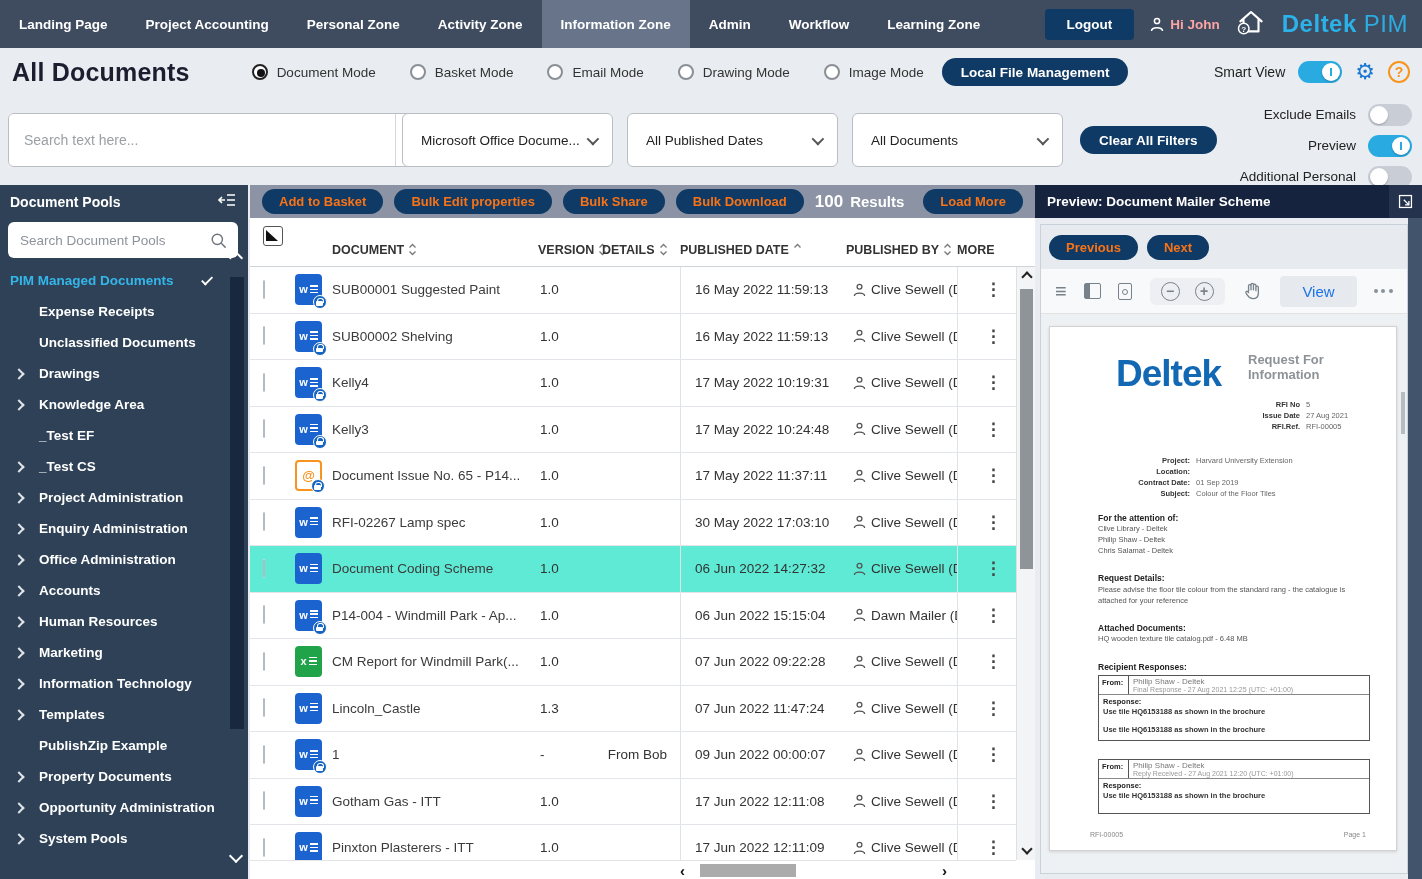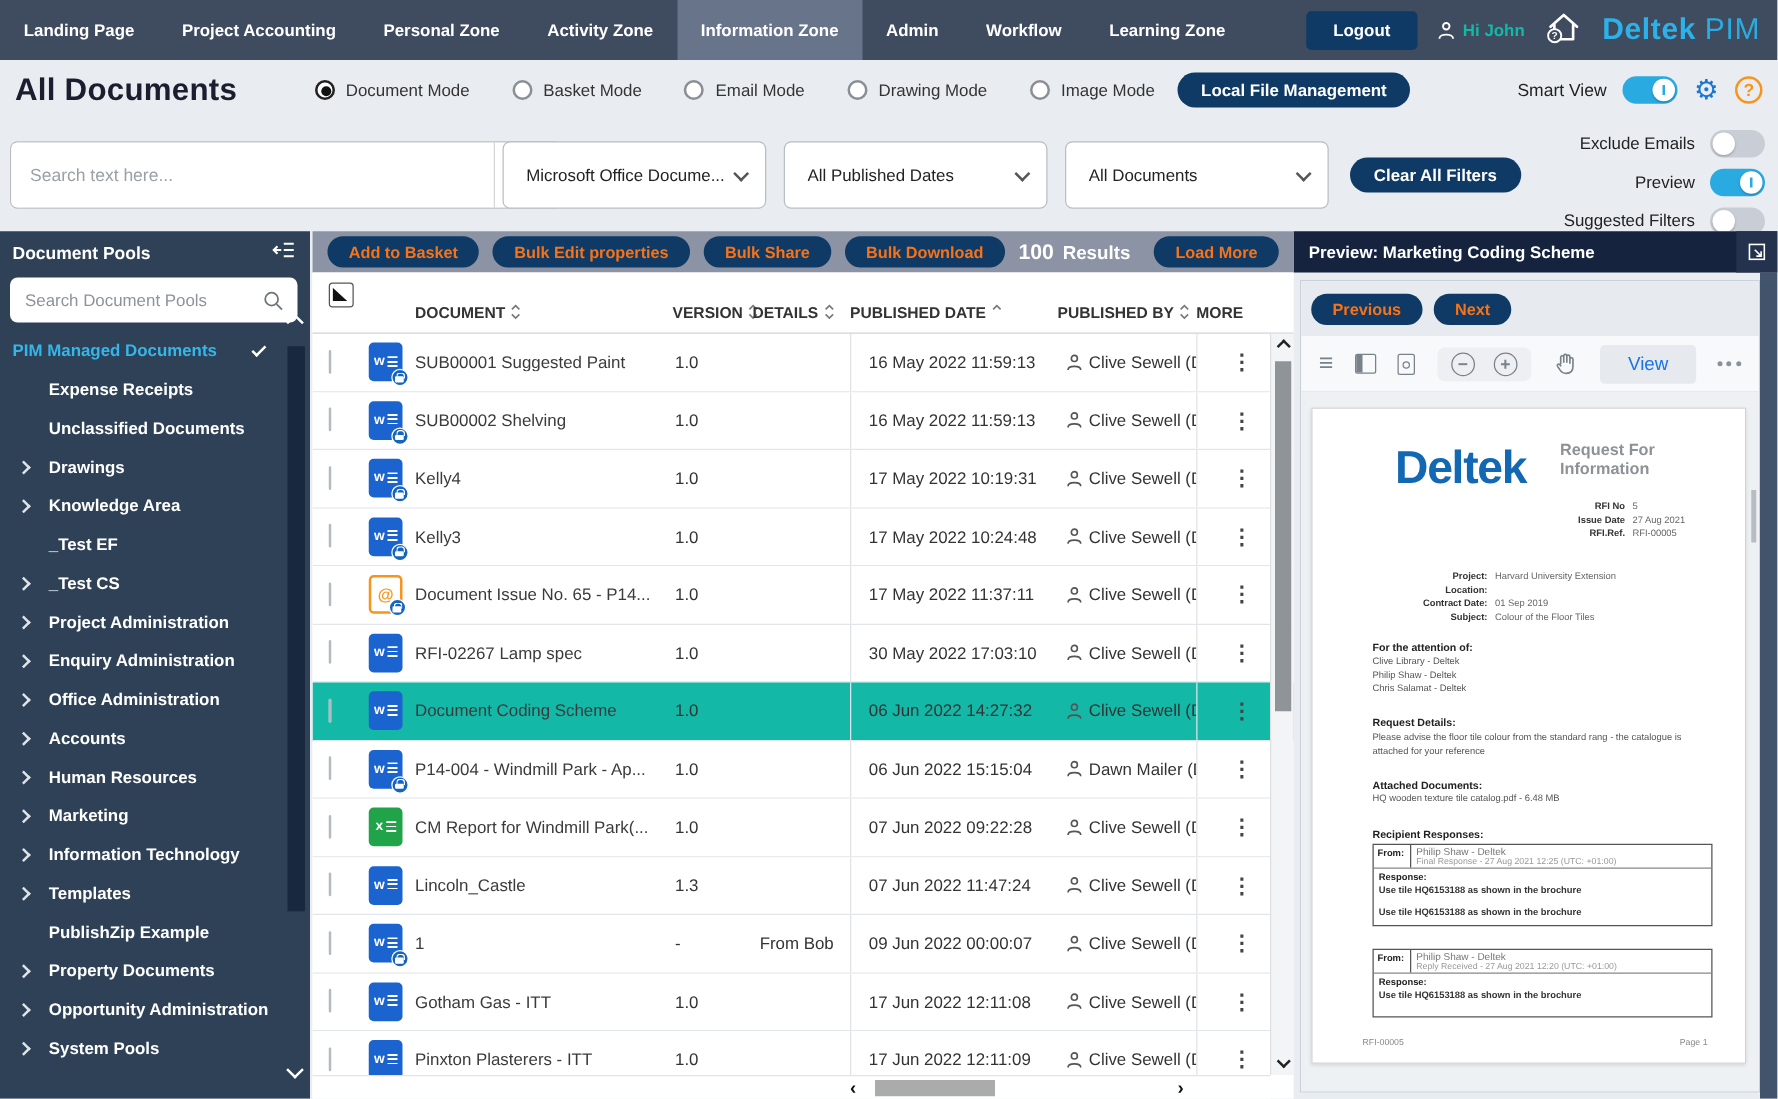--- a/index.html
+++ b/index.html
@@ -6,21 +6,21 @@
   html,body { width:1422px; height:879px; overflow:hidden; }
   body { font-family:"Liberation Sans", sans-serif; background:#e9edf1; position:relative; color:#222; }
 
   
   .topnav { position:absolute; left:0; top:0; width:1422px; height:48px; background:#3f4b5e; display:flex; align-items:stretch; }
   .tabs { display:flex; }
   .tab { display:flex; align-items:center; padding:0 19px; color:#fff; font-size:13.5px; font-weight:bold; cursor:default; white-space:nowrap; }
   .tab.active { background:#68748a; }
   .topnav-right { margin-left:auto; display:flex; align-items:center; gap:16px; padding-right:14px; }
   .logout-btn { background:#0e3a65; color:#fff; border:none; font-family:inherit; font-size:13.5px; font-weight:bold; padding:8px 22px; border-radius:4px; }
-  .user { display:flex; align-items:center; gap:6px; color:#14b8a6; font-size:13.5px; font-weight:bold; }
+  .user { display:flex; align-items:center; gap:6px; color:#fca5a5; font-size:13.5px; font-weight:bold; }
   .brand { font-size:24px; color:#2cb1e8; letter-spacing:0.5px; display:flex; gap:7px; align-items:center; }
   .brand b { font-weight:bold; } .brand span { font-weight:normal; opacity:0.95; }
 
   
   .pagehead { position:absolute; left:0; top:48px; width:1422px; height:48px; display:flex; align-items:center; padding:0 12px; }
   .page-title { font-size:25px; font-weight:bold; color:#1d1d30; letter-spacing:0.2px; }
   .modes { display:flex; align-items:center; gap:34px; margin-left:62px; }
   .mode { display:flex; align-items:center; gap:9px; font-size:13.5px; color:#333; }
   .radio { width:16px; height:16px; border-radius:50%; border:2px solid #8a8f96; background:#fff; position:relative; flex:none; }
   .radio.checked { border-color:#222; }
@@ -83,21 +83,21 @@
   .tgrid { display:grid; grid-template-columns:36px 46px 206px 64px 78px 166px 111px 1fr; }
   .thead { height:49px; background:#fff; border-bottom:1px solid #cfd4d9; position:relative; align-items:end; }
   .th { font-size:12.5px; font-weight:bold; color:#333; padding-bottom:9px; display:flex; align-items:center; gap:4px; white-space:nowrap; }
   .th svg { flex:none; }
   .th[data-sort="asc"] .down { display:none; }
   .selall { position:absolute; left:13px; top:8px; width:20px; height:20px; border:1.5px solid #555; border-radius:3px; background:#fff; }
   .selall::after { content:""; position:absolute; left:2px; top:3px; width:12px; height:11px; background:#111; clip-path:polygon(0 0, 100% 100%, 0 100%); }
 
   .tbody { height:593px; overflow:hidden; }
   .trow { height:46.5px; border-bottom:1px solid #e2e5e9; align-items:center; background:#fff; }
-  .trow.selected { background:#14b8a6; }
+  .trow.selected { background:#5eead4; }
   .cell-date, .cell-more { border-left:1px solid #dfe3e7; align-self:stretch; display:flex; align-items:center; }
   .cb { width:18px; height:18px; border:1.5px solid #b4bac1; border-radius:4px; background:#fff; margin-left:13px; }
   .docname { font-size:13.5px; color:#3b3b3b; white-space:nowrap; overflow:hidden; padding-right:10px; }
   .ver { font-size:13.5px; color:#333; padding-left:2px; }
   .det { font-size:13.5px; color:#333; text-align:right; padding-right:13px; }
   .cell-date { font-size:13.5px; color:#333; padding-left:14px; white-space:nowrap; }
   .pub { display:flex; align-items:center; gap:5px; font-size:13.5px; color:#333; overflow:hidden; white-space:nowrap; padding-left:7px; }
   .pub svg { flex:none; }
   .kebab { font-size:17px; font-weight:bold; color:#444; letter-spacing:0; padding-left:27px; line-height:1; }
 
@@ -295,21 +295,21 @@
         <span class="lbl">Exclude Emails</span>
         <span class="toggle"></span>
       </div>
 
       <div class="ftoggle-row">
         <span class="lbl">Preview</span>
         <span class="toggle on"></span>
       </div>
 
       <div class="ftoggle-row">
-        <span class="lbl">Suggested Filters</span>
+        <span class="lbl">Additional Personal</span>
         <span class="toggle"></span>
       </div>
 
   </div>
 </section>
 
 <aside class="sidebar">
   <div class="sb-head">
     <span class="sb-title">Document Pools</span>
     <span>
@@ -829,21 +829,21 @@
   </div>
   <div class="hscroll">
     <span class="hs-left">‹</span>
     <span class="hs-thumb"></span>
     <span class="hs-right">›</span>
   </div>
 </main>
 
 <section class="preview">
   <div class="pv-head">
-    <span class="pv-title">Preview: Marketing Coding Scheme</span>
+    <span class="pv-title">Preview: Document Mailer Scheme</span>
     <span class="pv-expand">
       <svg width="17" height="17" viewBox="0 0 20 20">
           <rect x="3" y="3" width="14" height="14" fill="none" stroke="#fff" stroke-width="1.5"></rect>
           <path d="M8 8 L14 14 M14 9.5 V14 H9.5" fill="none" stroke="#fff" stroke-width="1.5"></path>
         </svg>
     </span>
   </div>
   <div class="pv-strip"></div>
   <div class="pv-body">
     <div class="pv-nav">

